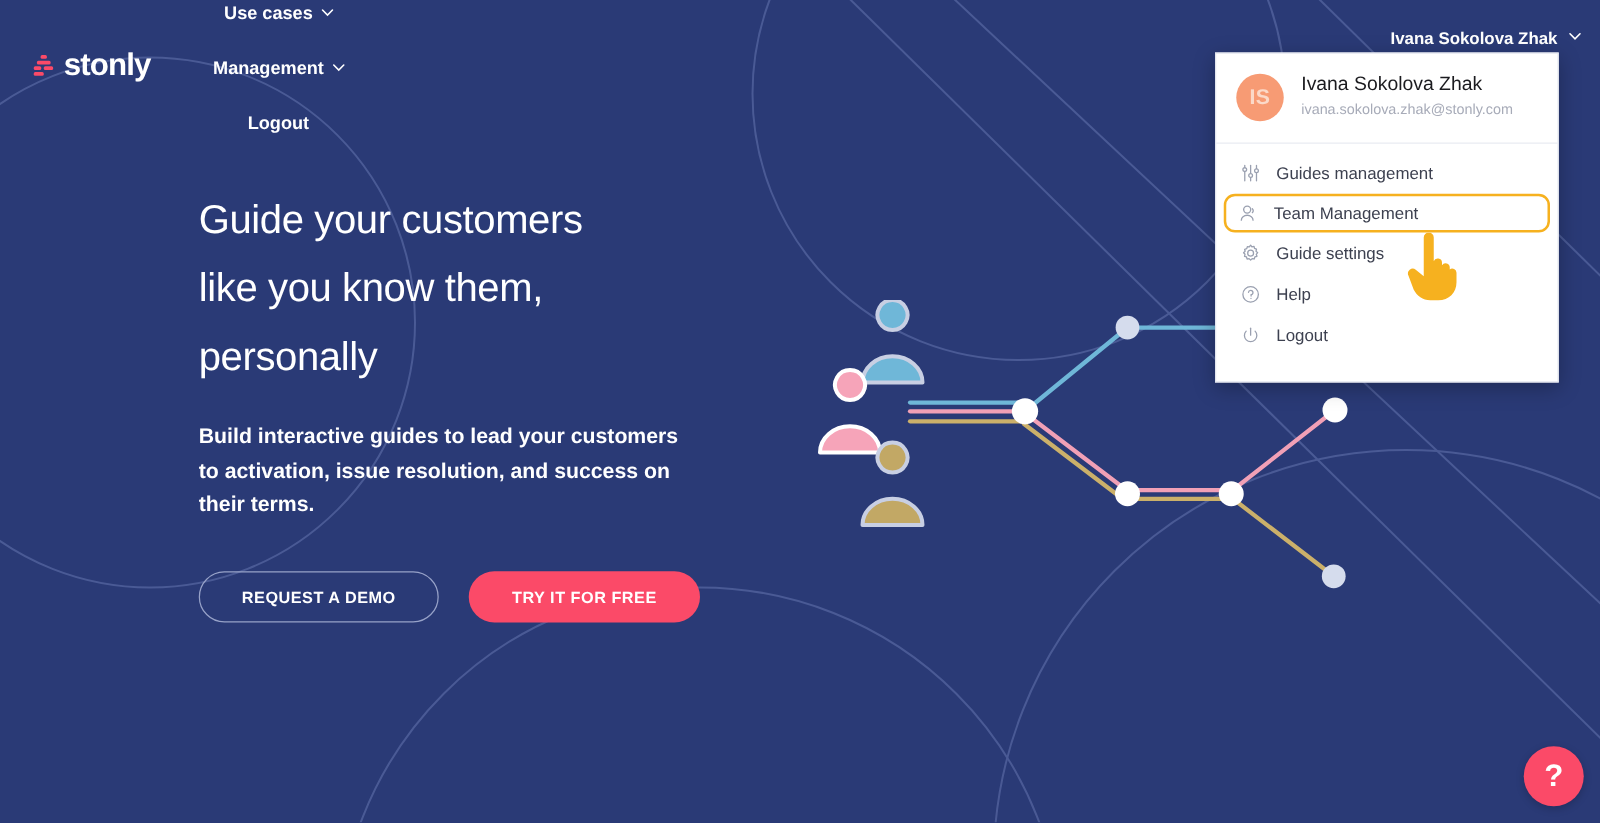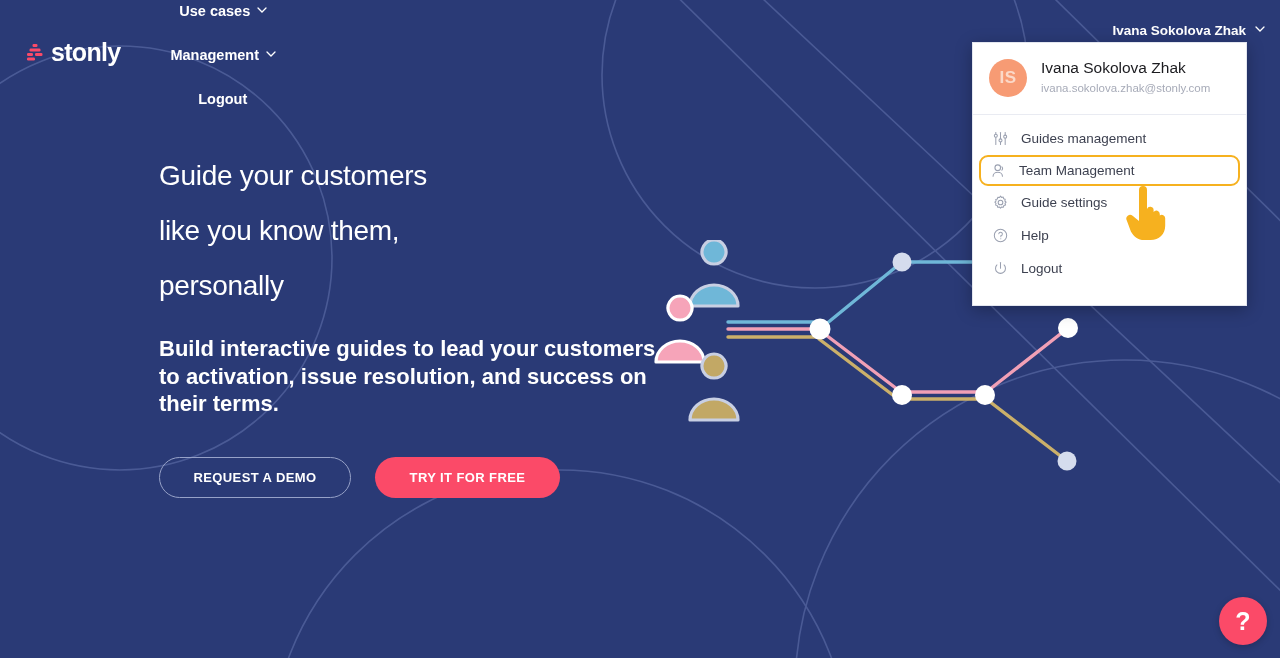--- a/index.html
+++ b/index.html
@@ -49,27 +49,27 @@
   #user-menu-trigger {
     position:absolute; right:16px; top:23px;
     display:flex; align-items:center; gap:9px;
     color:#ffffff; font-size:13.5px; font-weight:700;
     cursor:pointer; white-space:nowrap;
   }
 
   
   #hero { position:absolute; left:159px; top:148px; width:560px; z-index:10; }
   #hero-title {
-    color:#ffffff; font-size:28px; font-weight:400;
+    color:#ffffff; font-size:32px; font-weight:400;
     line-height:55px; letter-spacing:-0.3px;
     white-space:pre-line;
   }
   #hero-sub {
     margin-top:22px;
-    color:#ffffff; font-size:22px; font-weight:700;
+    color:#ffffff; font-size:17px; font-weight:700;
     line-height:27.5px; white-space:pre-line;
   }
   #hero-ctas { margin-top:39px; display:flex; align-items:center; gap:24px; }
   .btn {
     display:inline-flex; align-items:center; justify-content:center;
     font-size:13px; font-weight:700; letter-spacing:0.4px;
     cursor:pointer; white-space:nowrap;
   }
   #btn-primary {
     width:185px; height:41px; border-radius:21px;

